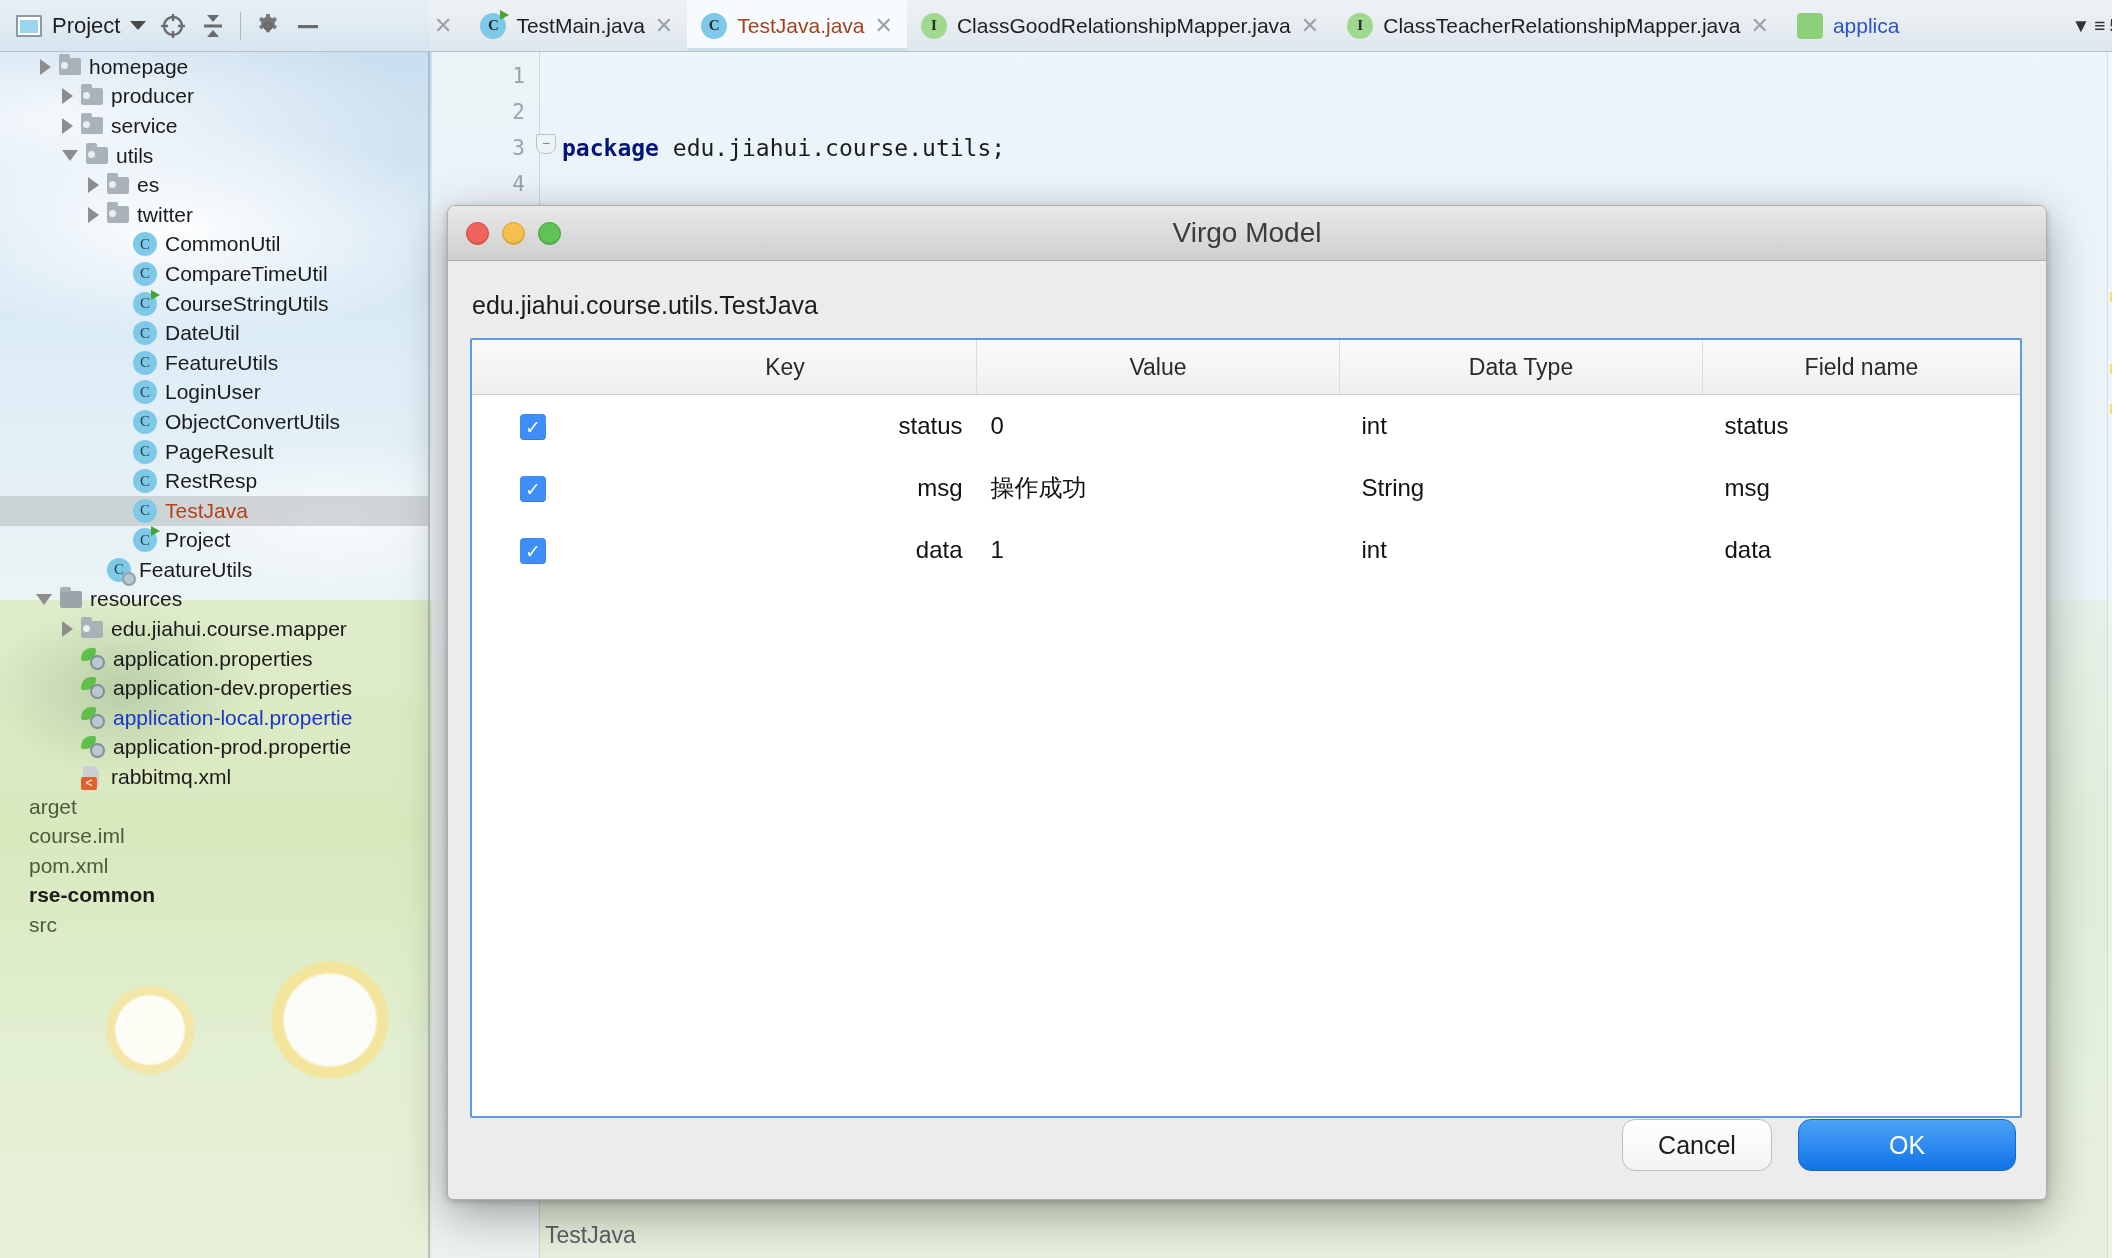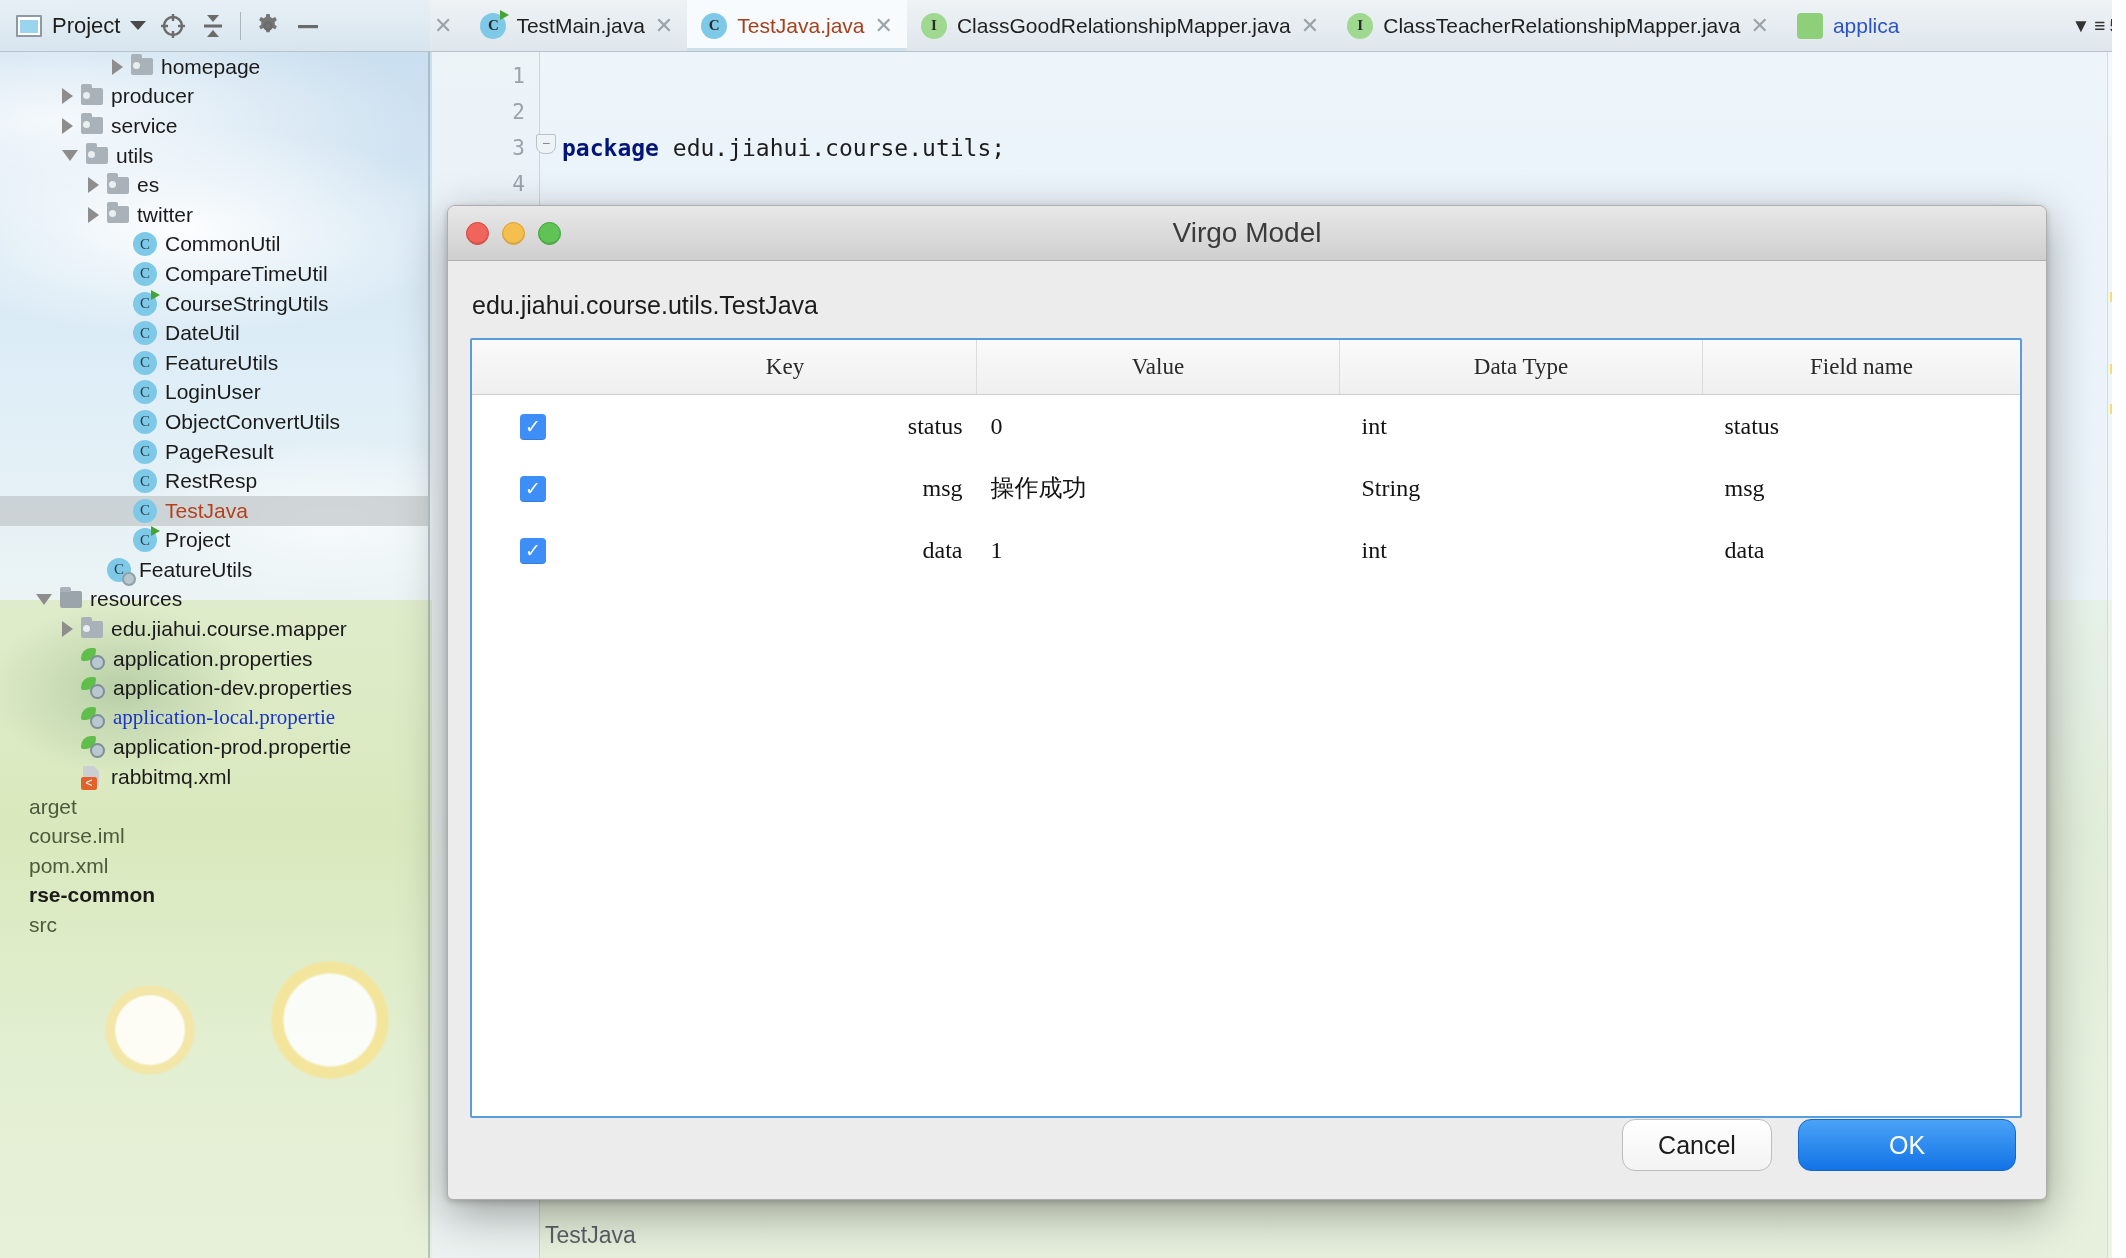--- a/index.html
+++ b/index.html
@@ -234,21 +234,21 @@
     position:absolute;left:0;right:0;text-align:center;
     font-size:28px;color:#3b3b3b;
   }
   .dlg-body { padding: 24px 24px 0 22px; }
   .class-name { font-size:25px; color:#1c1c1c; margin: 6px 0 18px 2px; }
 
   .table-wrap {
     border:2px solid #5b9ddb; border-radius:2px; background:#fff;
     height: 780px; box-sizing:border-box; overflow:hidden;
   }
-  table.grid { width:100%; border-collapse:collapse; table-layout:fixed;font-family:Liberation Serif, serif; }
+  table.grid { width:100%; border-collapse:collapse; table-layout:fixed; }
   table.grid thead th {
     background:linear-gradient(to bottom,#fafafa,#efefef);
     border-bottom:1px solid #cfcfcf; border-right:1px solid #dcdcdc;
     font-weight:normal; font-size:23px; color:#2a2a2a; height:52px;
   }
   table.grid thead th:last-child { border-right:0; }
   table.grid td {
     height:60px; font-size:24px; color:#121212; vertical-align:middle;
   }
   td.c-check { width:120px; text-align:center; }
@@ -370,21 +370,21 @@
     </div>
     <div class="scroll-right">
       <div class="marker-yellow" style="top:240px;"></div>
       <div class="marker-yellow" style="top:312px;"></div>
       <div class="marker-yellow" style="top:352px;"></div>
     </div>
   </div>
   <div class="status-file">TestJava</div>
 
   <div class="tree" id="tree">
-      <div class="node" style="padding-left: 112px;">
+      <div class="node" style="padding-left: 40px;">
         <div class="arrow "></div>
         <span class="folder"></span>
         <span class="label">homepage</span>
       </div>
       <div class="node" style="padding-left: 62px;">
         <div class="arrow "></div>
         <span class="folder"></span>
         <span class="label">producer</span>
       </div>
       <div class="node" style="padding-left: 62px;">
@@ -480,21 +480,21 @@
       <div class="node" style="padding-left: 62px;">
         <div class="arrow none"></div>
         <span class="pico"></span>
         <span class="label">application.properties</span>
       </div>
       <div class="node" style="padding-left: 62px;">
         <div class="arrow none"></div>
         <span class="pico"></span>
         <span class="label">application-dev.properties</span>
       </div>
-      <div class="node" style="padding-left: 62px; font-family: Liberation Serif, serif;">
+      <div class="node" style="padding-left: 62px;">
         <div class="arrow none"></div>
         <span class="pico"></span>
         <span class="label blue">application-local.propertie</span>
       </div>
       <div class="node" style="padding-left: 62px;">
         <div class="arrow none"></div>
         <span class="pico"></span>
         <span class="label">application-prod.propertie</span>
       </div>
       <div class="node" style="padding-left: 62px;">

